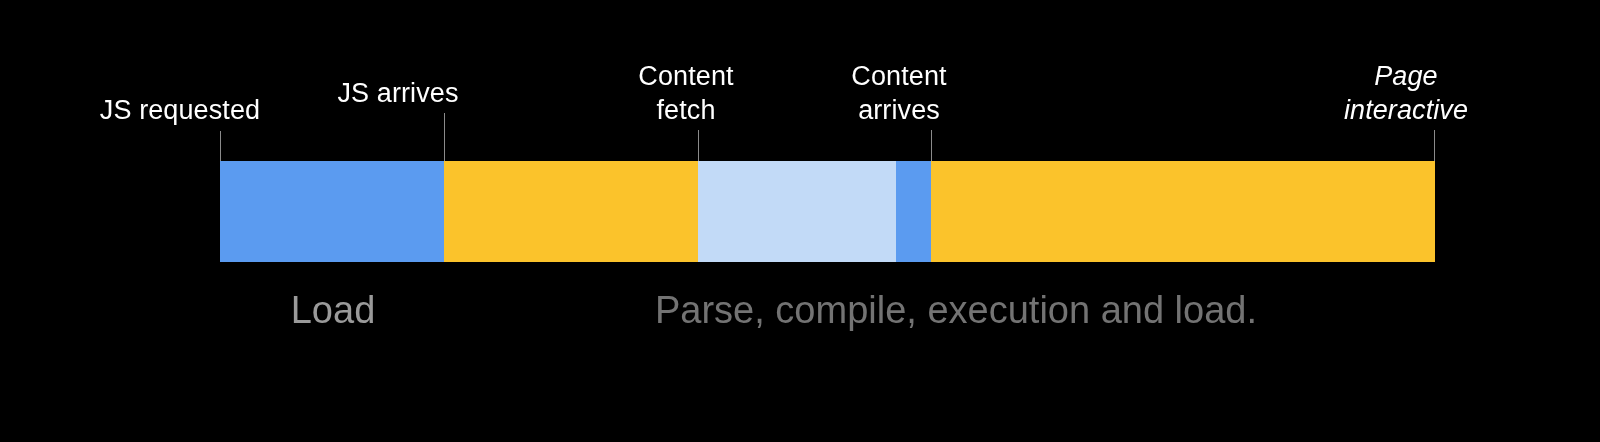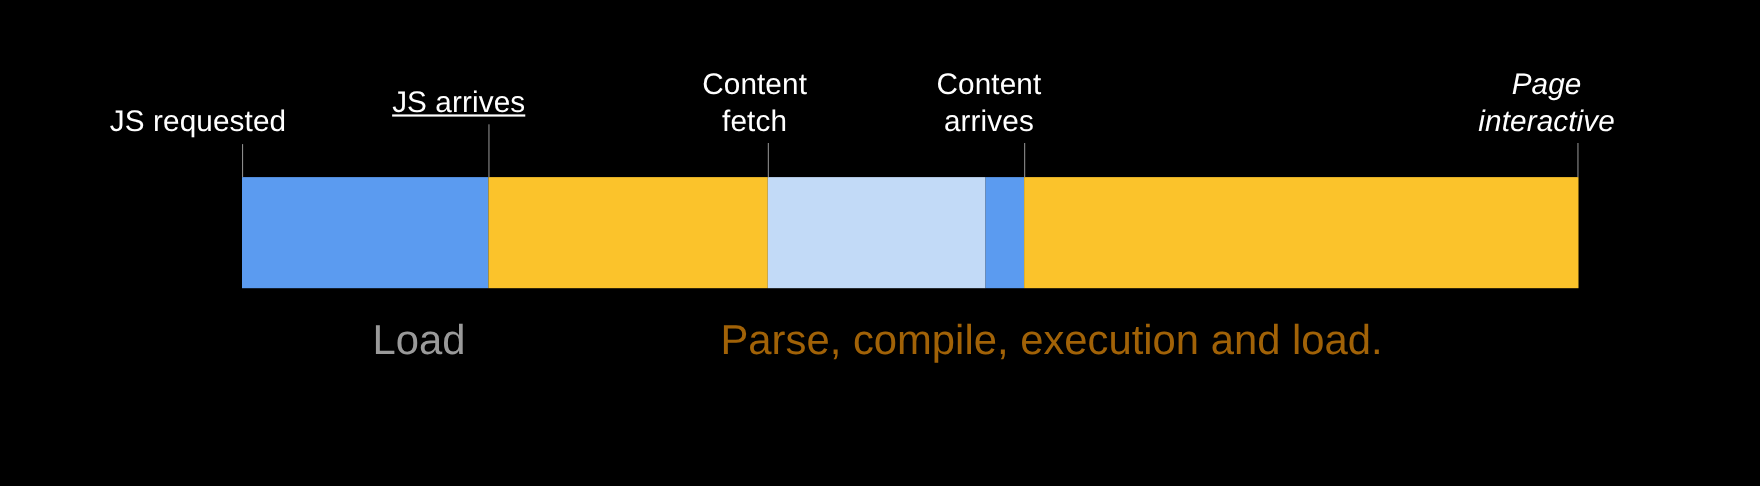--- a/index.html
+++ b/index.html
@@ -83,38 +83,38 @@
       <div class="bar-segment" style="width: 35px; background: rgb(91, 155, 240);"></div>
       <div class="bar-segment" style="width: 504px; background: rgb(251, 195, 43);"></div>
     </div>
 
   <div id="markers-layer">
       <div class="marker" style="left: 0px; top: 0px; width: 0px; height: 0px;">
         <div class="marker-text" style="left: 180px; bottom: auto; top: 93px;">JS requested</div>
         <div class="marker-tick" style="left: 220px; top: 131px; height: 30px; background: rgb(139, 139, 139);"></div>
       </div>
       <div class="marker" style="left: 0px; top: 0px; width: 0px; height: 0px;">
-        <div class="marker-text" style="left: 417px; bottom: auto; top: 76px; text-decoration: underline;">JS arrives</div>
+        <div class="marker-text" style="left: 398px; bottom: auto; top: 76px;">JS arrives</div>
         <div class="marker-tick" style="left: 444px; top: 113px; height: 48px; background: rgb(139, 139, 139);"></div>
       </div>
       <div class="marker" style="left: 0px; top: 0px; width: 0px; height: 0px;">
         <div class="marker-text" style="left: 686px; bottom: auto; top: 59px;">Content
 fetch</div>
         <div class="marker-tick" style="left: 698px; top: 130px; height: 31px; background: rgb(139, 139, 139);"></div>
       </div>
       <div class="marker" style="left: 0px; top: 0px; width: 0px; height: 0px;">
         <div class="marker-text" style="left: 899px; bottom: auto; top: 59px;">Content
 arrives</div>
         <div class="marker-tick" style="left: 931px; top: 130px; height: 31px; background: rgb(139, 139, 139);"></div>
       </div>
       <div class="marker" style="left: 0px; top: 0px; width: 0px; height: 0px;">
         <div class="marker-text" style="left: 1406px; bottom: auto; top: 59px; font-style: italic;">Page
 interactive</div>
         <div class="marker-tick" style="left: 1434px; top: 130px; height: 31px; background: rgb(139, 139, 139);"></div>
       </div>
     </div>
 
   <div id="captions-layer">
-      <div class="caption" style="left: 333px; top: 288px; color: rgb(154, 154, 154); margin-left: 48px;">Load</div>
-      <div class="caption" style="left: 956px; top: 288px; color: #a16207;">Parse, compile, execution and load.</div>
+      <div class="caption" style="left: 333px; top: 288px; color: rgb(154, 154, 154);">Load</div>
+      <div class="caption" style="left: 956px; top: 288px; color: #737373;">Parse, compile, execution and load.</div>
     </div>
 
 </div>
 
 </body></html>

